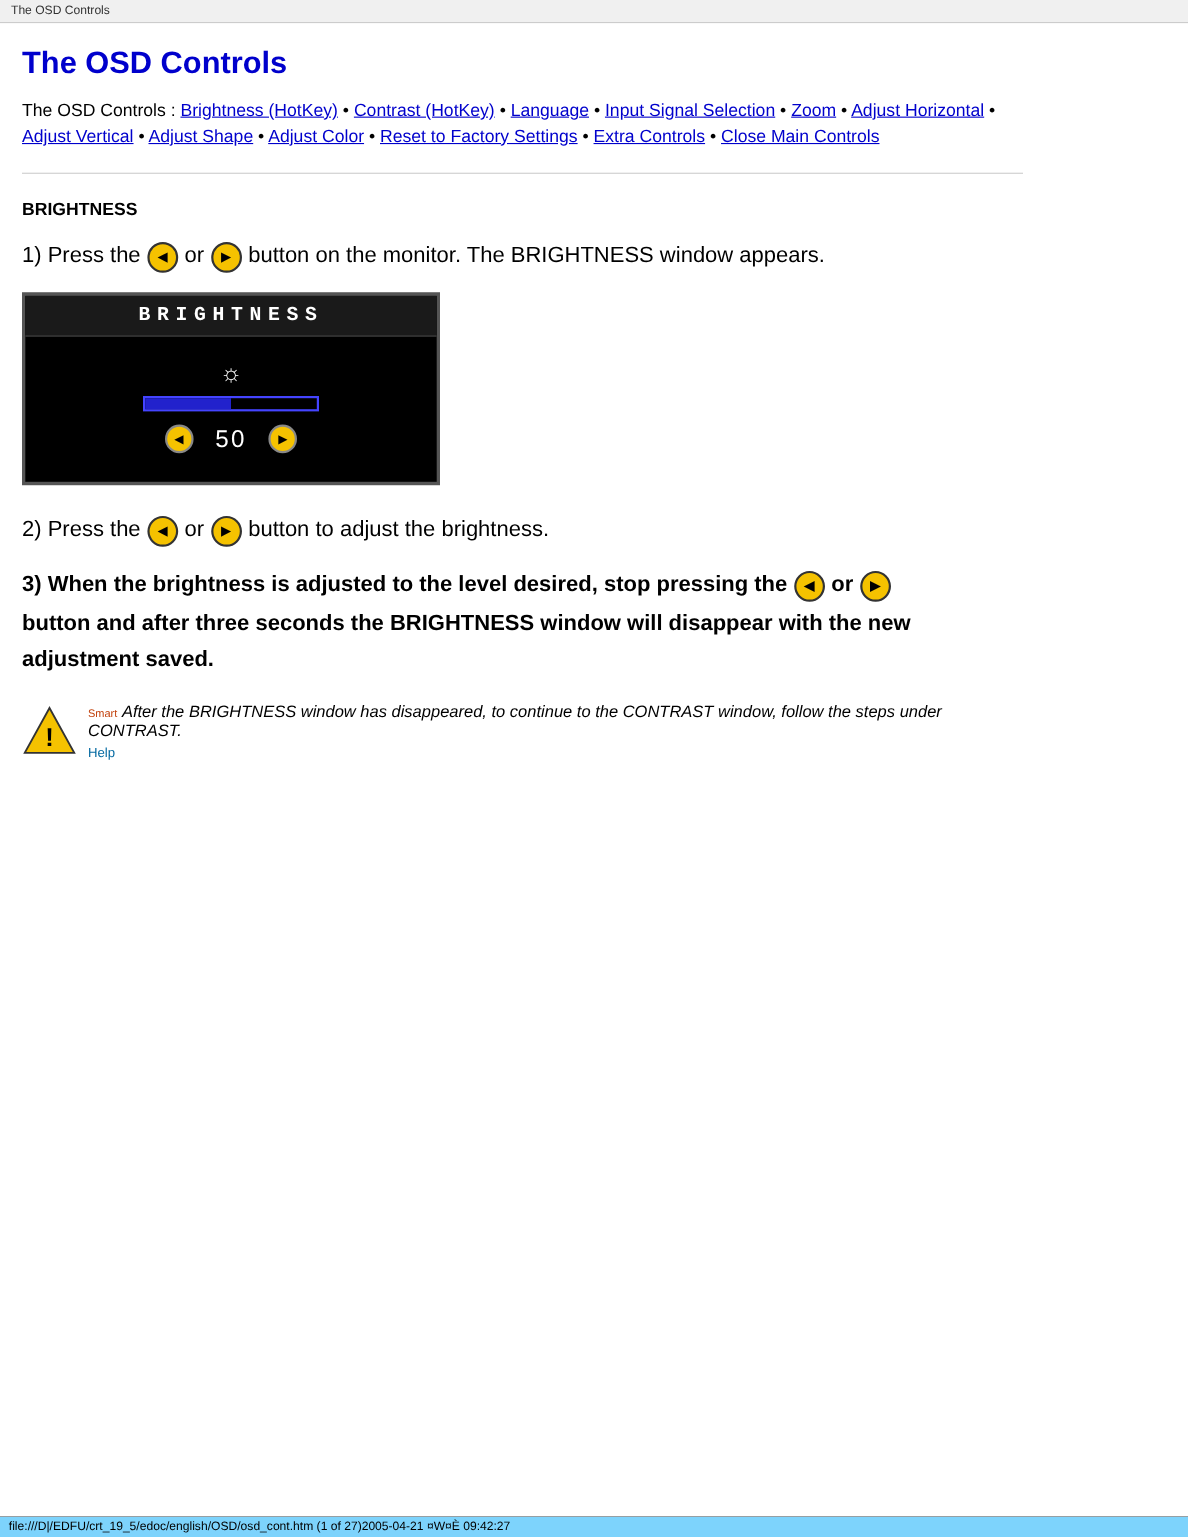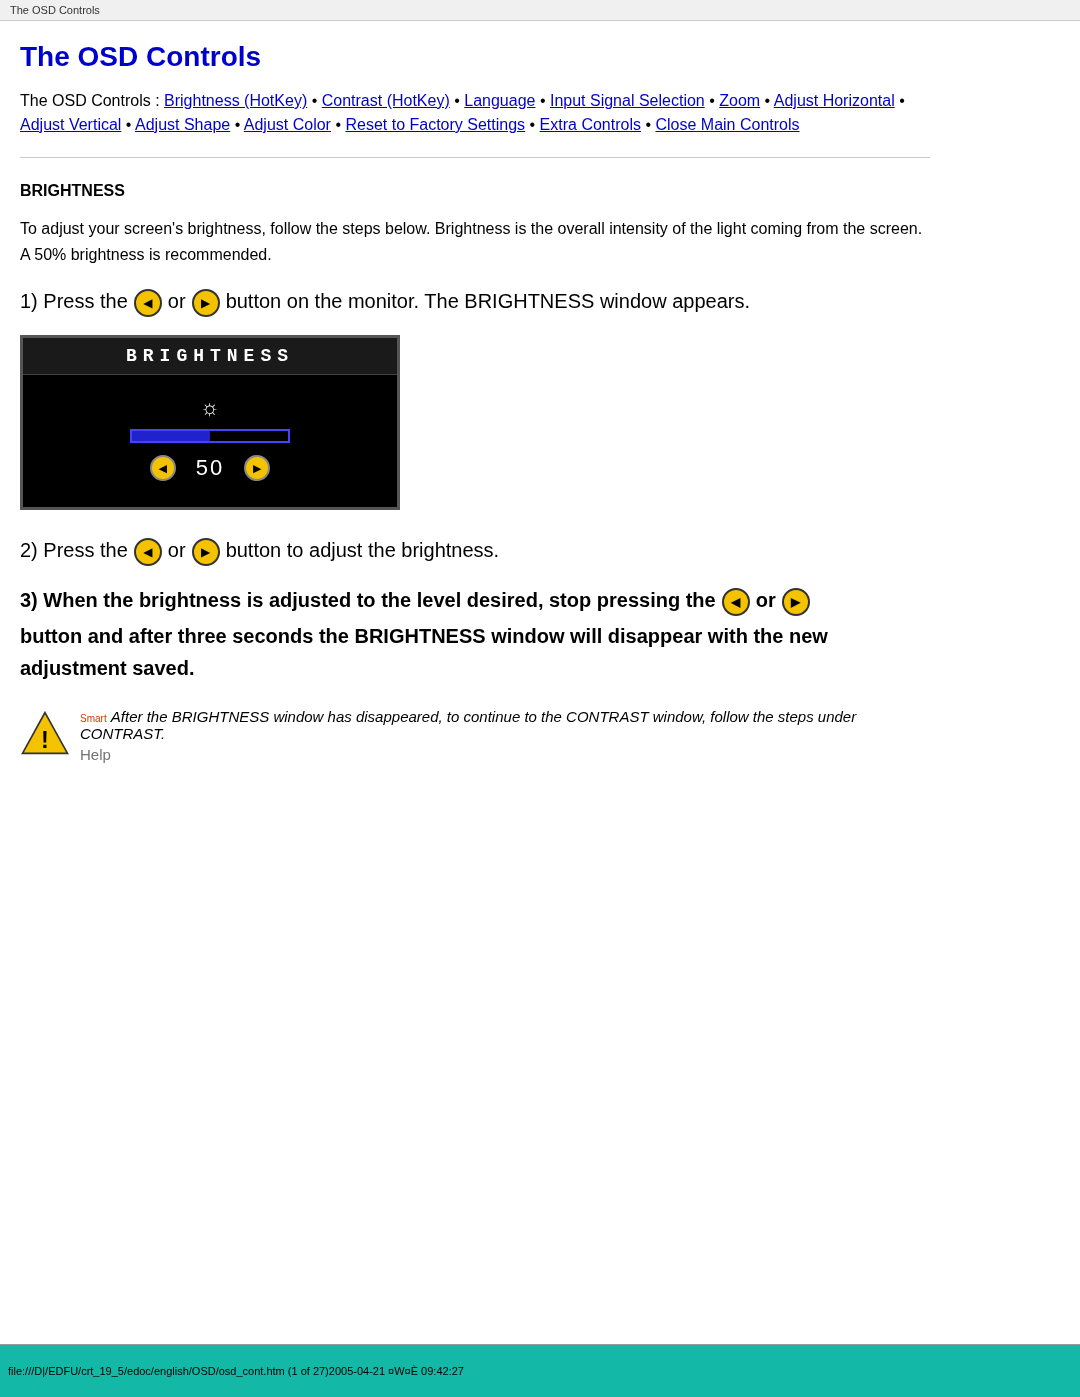--- a/index.html
+++ b/index.html
@@ -174,35 +174,35 @@
     }
     .smart-label {
       color: #c2410c;
       font-size: 10px;
       font-weight: normal;
     }
     .smart-help-italic {
       font-style: italic;
     }
     .help-label {
-      color: #737373;
-      font-size: 15px;
+      color: #0369a1;
+      font-size: 12px;
       display: block;
       margin-top: 4px;
     }
 
     .status-bar {
       position: fixed;
       bottom: 0;
       left: 0;
       right: 0;
-      background: #14b8a6;
+      background: #7dd3fc;
       border-top: 1px solid #999;
       font-size: 11px;
-      padding: 20px 8px;
+      padding: 3px 8px;
       color: #000;
     }
   </style>
 </head>
 <body>
 
 <div class="browser-tab">
   <span>The OSD Controls</span>
 </div>
 
@@ -223,21 +223,20 @@
     <a href="#">Adjust Color</a> •
     <a href="#">Reset to Factory Settings</a> •
     <a href="#">Extra Controls</a> •
     <a href="#">Close Main Controls</a>
   </div>
 
   <hr class="divider">
 
   <div class="section-heading">BRIGHTNESS</div>
 
-  <div class="section-body">To adjust your screen's brightness, follow the steps below. Brightness is the overall intensity of the light coming from the screen. A 50% brightness is recommended.</div>
 
   <div class="step-line">
     <span>1) Press the</span>
     <span class="btn-icon left"></span>
     <span>or</span>
     <span class="btn-icon right"></span>
     <span>button on the monitor. The BRIGHTNESS window appears.</span>
   </div>
 
   <div class="brightness-box">

